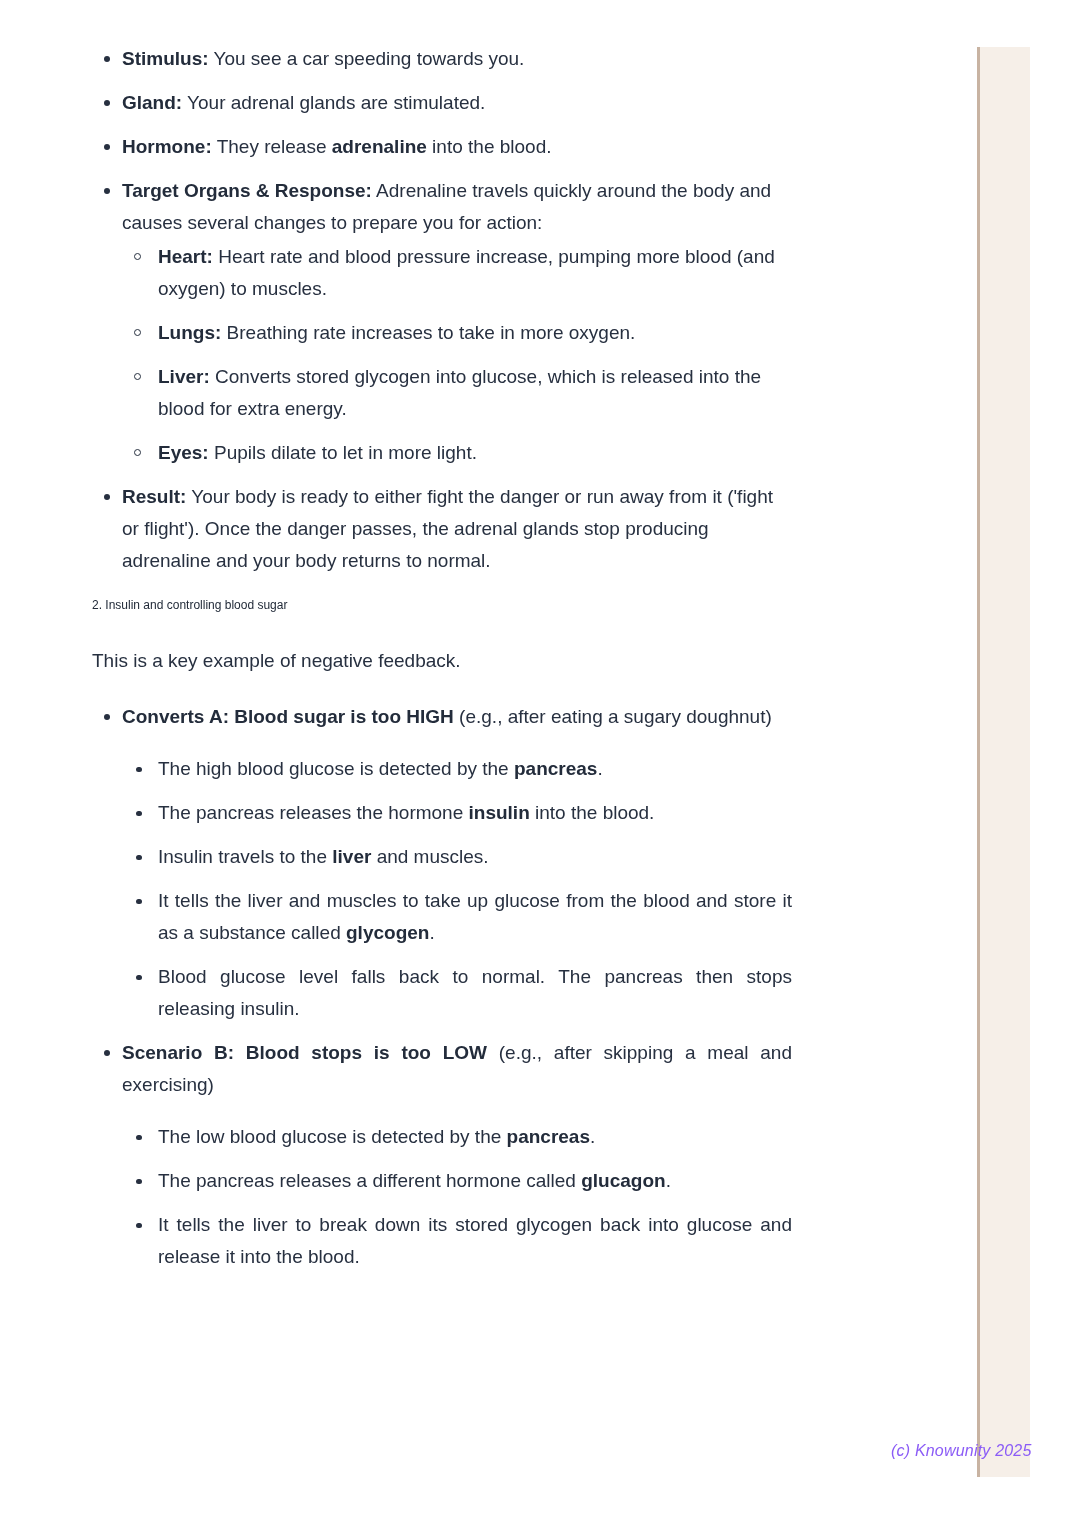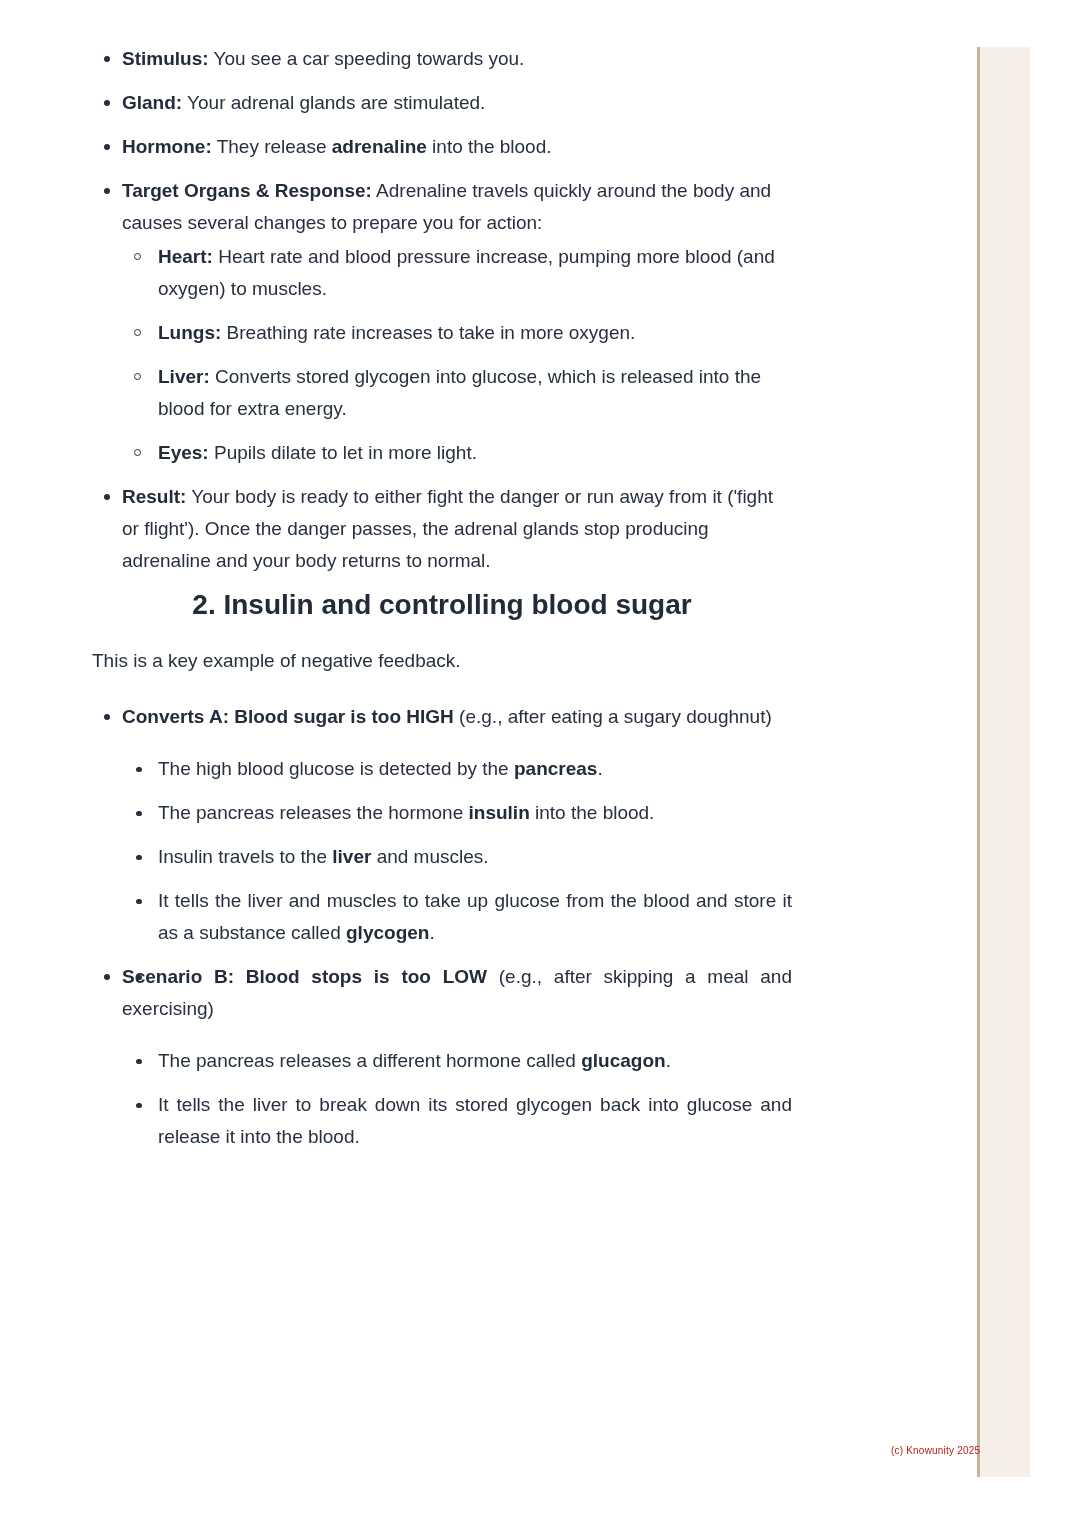--- a/index.html
+++ b/index.html
@@ -35,41 +35,42 @@
   ul.circle > li > .marker {
     left: 12px; top: 12px; width: 7px; height: 7px;
     border-radius: 50%; background: transparent; border: 1.7px solid #273040;
   }
   ul.disc-small > li > .marker {
     left: 14px; top: 13.5px; width: 5.5px; height: 5.5px;
     border-radius: 50%; background: #273040;
   }
   li.justify { text-align: justify; }
   h3.section-heading {
-    font-size: 28px; line-height: 32px; font-weight: 700;
-    color: #222b39; margin: 12px 0 24px 0; text-align: center;
+    font-size: 12px; line-height: 32px; font-weight: 400;
+    color: #222b39; margin: 12px 0 24px 0;
   }
   p.paragraph { margin: 24px 0; }
   #edge-strip {
     position: absolute;
     left: 977px; top: 47px;
     width: 53px; height: 1430px;
     background: #f6efe8;
     border-left: 3px solid #c8b3a2;
     z-index: 1;
   }
   #watermark {
     position: absolute;
     left: 891px; top: 1442px;
-    font-size: 10px;
+    font-size: 16px;
     line-height: 18px;
-    color: #b91c1c;
+    color: #8b5cf6;
     letter-spacing: 0.2px;
     z-index: 2;
     white-space: nowrap;
+    font-style: italic;
   }
 </style>
 </head>
 <body>
 
 <main>
   <div id="doc">
       <ul class="list disc">
         <li><span class="marker"></span><strong>Stimulus:</strong><span> You see a car speeding towards you.</span></li>
         <li><span class="marker"></span><strong>Gland:</strong><span> Your adrenal glands are stimulated.</span></li>
@@ -83,23 +84,24 @@
         <li><span class="marker"></span><strong>Result:</strong><span> Your body is ready to either fight the danger or run away from it ('fight or flight'). Once the danger passes, the adrenal glands stop producing adrenaline and your body returns to normal.</span></li>
       </ul>
       <h3 class="section-heading">2. Insulin and controlling blood sugar</h3>
       <p class="paragraph">This is a key example of negative feedback.</p>
       <ul class="list disc">
         <li class="justify"><span class="marker"></span><strong>Converts A: Blood sugar is too HIGH</strong><span> (e.g., after eating a sugary doughnut)</span><ul class="list disc-small">
             <li><span class="marker"></span><span>The high blood glucose is detected by the </span><strong>pancreas</strong><span>.</span></li>
             <li><span class="marker"></span><span>The pancreas releases the hormone </span><strong>insulin</strong><span> into the blood.</span></li>
             <li><span class="marker"></span><span>Insulin travels to the </span><strong>liver</strong><span> and muscles.</span></li>
             <li><span class="marker"></span><span>It tells the liver and muscles to take up glucose from the blood and store it as a substance called </span><strong>glycogen</strong><span>.</span></li>
-            <li><span class="marker"></span></li>
+            <li><span class="marker"></span><span>Blood glucose level falls back to normal. The pancreas then stops releasing insulin.</span></li>
           </ul></li>
         <li class="justify"><span class="marker"></span><strong>Scenario B: Blood stops is too LOW</strong><span> (e.g., after skipping a meal and exercising)</span><ul class="list disc-small">
+            <li><span class="marker"></span><span>The low blood glucose is detected by the </span><strong>pancreas</strong><span>.</span></li>
             <li><span class="marker"></span><span>The pancreas releases a different hormone called </span><strong>glucagon</strong><span>.</span></li>
             <li><span class="marker"></span><span>It tells the liver to break down its stored glycogen back into glucose and release it into the blood.</span></li>
           </ul></li>
       </ul>
     </div>
   <div id="edge-strip"></div>
   <div id="watermark">(c) Knowunity 2025</div>
 </main>
 
 </body></html>

